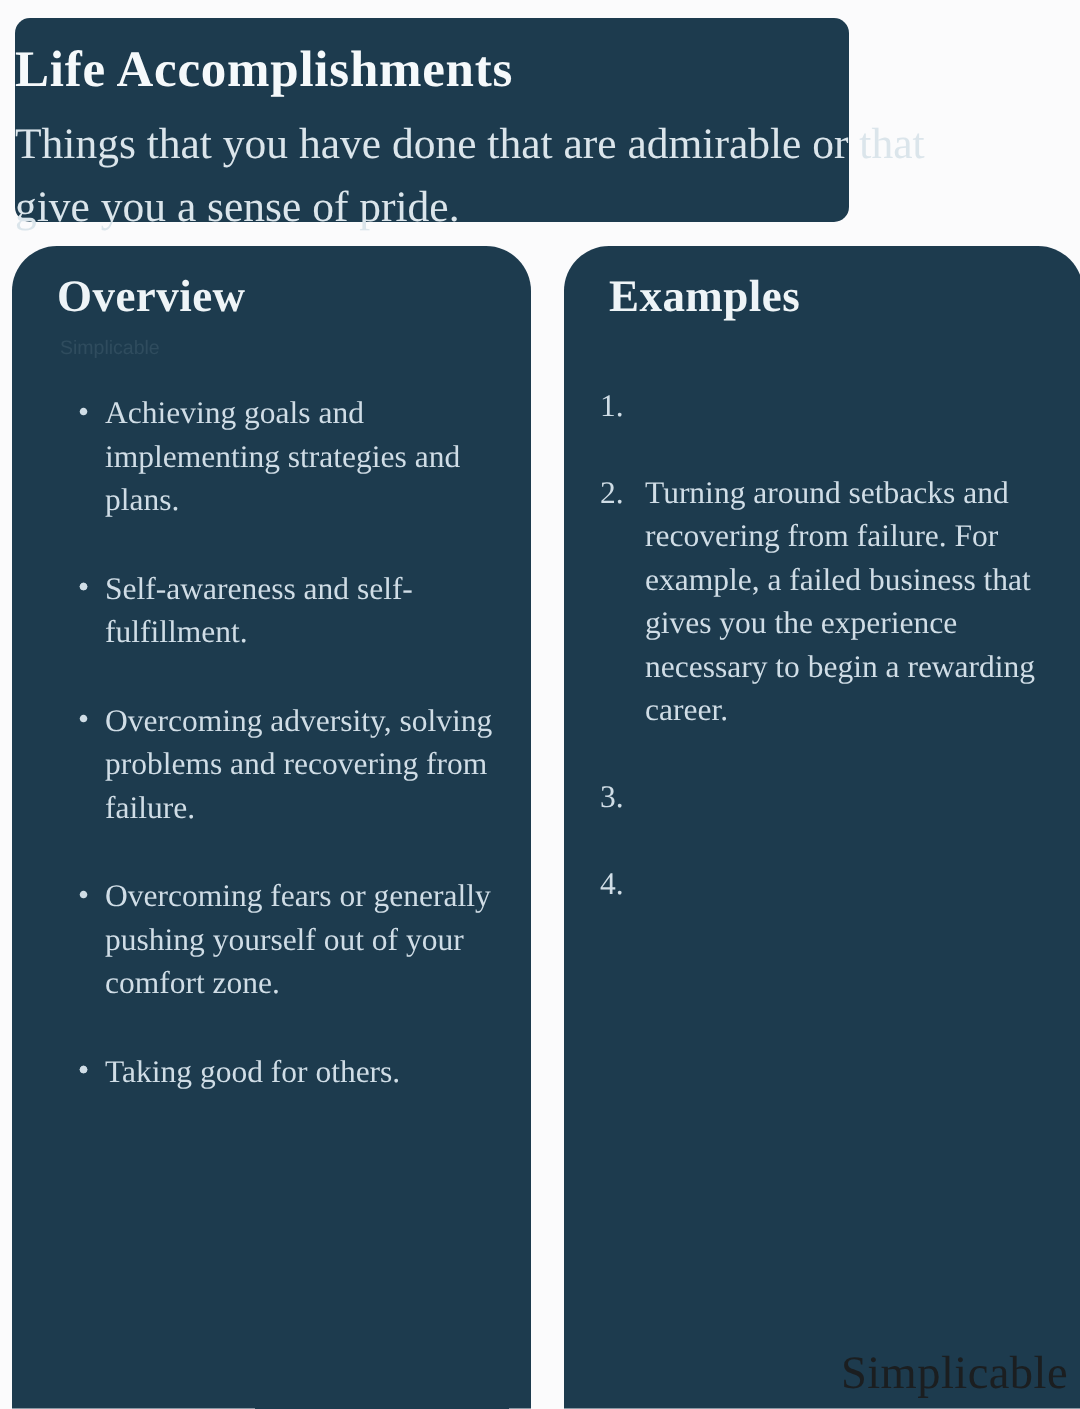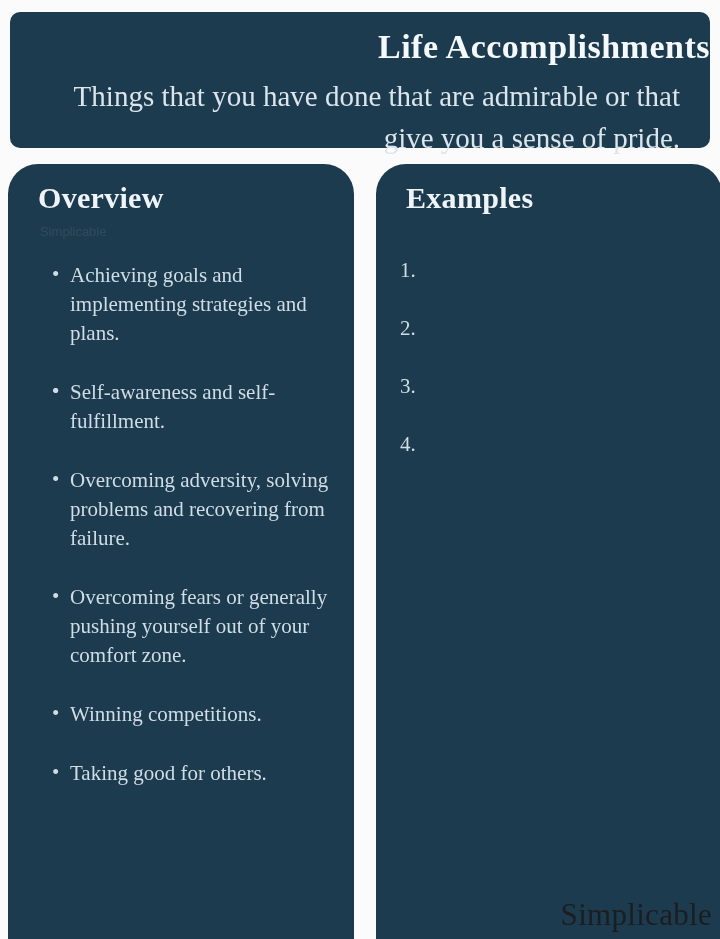--- a/index.html
+++ b/index.html
@@ -17,23 +17,23 @@
   }
   .card {
     background: #1d3b4e;
     border-radius: 10px;
   }
   
   .header-card {
     position: absolute;
     left: 10px;
     top: 12px;
-    width: 700px;
+    width: 556px;
     height: 136px;
-    text-align: right;
+    text-align: left;
     padding-top: 13px;
   }
   .page-title {
     color: #f5f9fb;
     font-size: 34px;
     font-weight: 600;
     letter-spacing: 0.5px;
     line-height: 1.3;
   }
   .page-subtitle {
@@ -147,37 +147,37 @@
       <li>
         <span class="marker">•</span>
         <span>Overcoming adversity, solving problems and recovering from failure.</span>
       </li>
       <li>
         <span class="marker">•</span>
         <span>Overcoming fears or generally pushing yourself out of your comfort zone.</span>
       </li>
       <li>
         <span class="marker">•</span>
-        <span>Winning competitions.</span>
       </li>
       <li>
         <span class="marker">•</span>
         <span>Taking good for others.</span>
       </li>
     </ul>
   </section>
 
   <section class="card col-panel col-right">
     <h2 class="panel-heading">Examples</h2>
     <ol class="numbered-list">
       <li>
         <span class="num">1.</span>
       </li>
       <li>
         <span class="num">2.</span>
+        <span>Turning around setbacks and recovering from failure. For example, a failed business that gives you the experience necessary to begin a rewarding career.</span>
       </li>
       <li>
         <span class="num">3.</span>
       </li>
       <li>
         <span class="num">4.</span>
       </li>
     </ol>
   </section>
 

